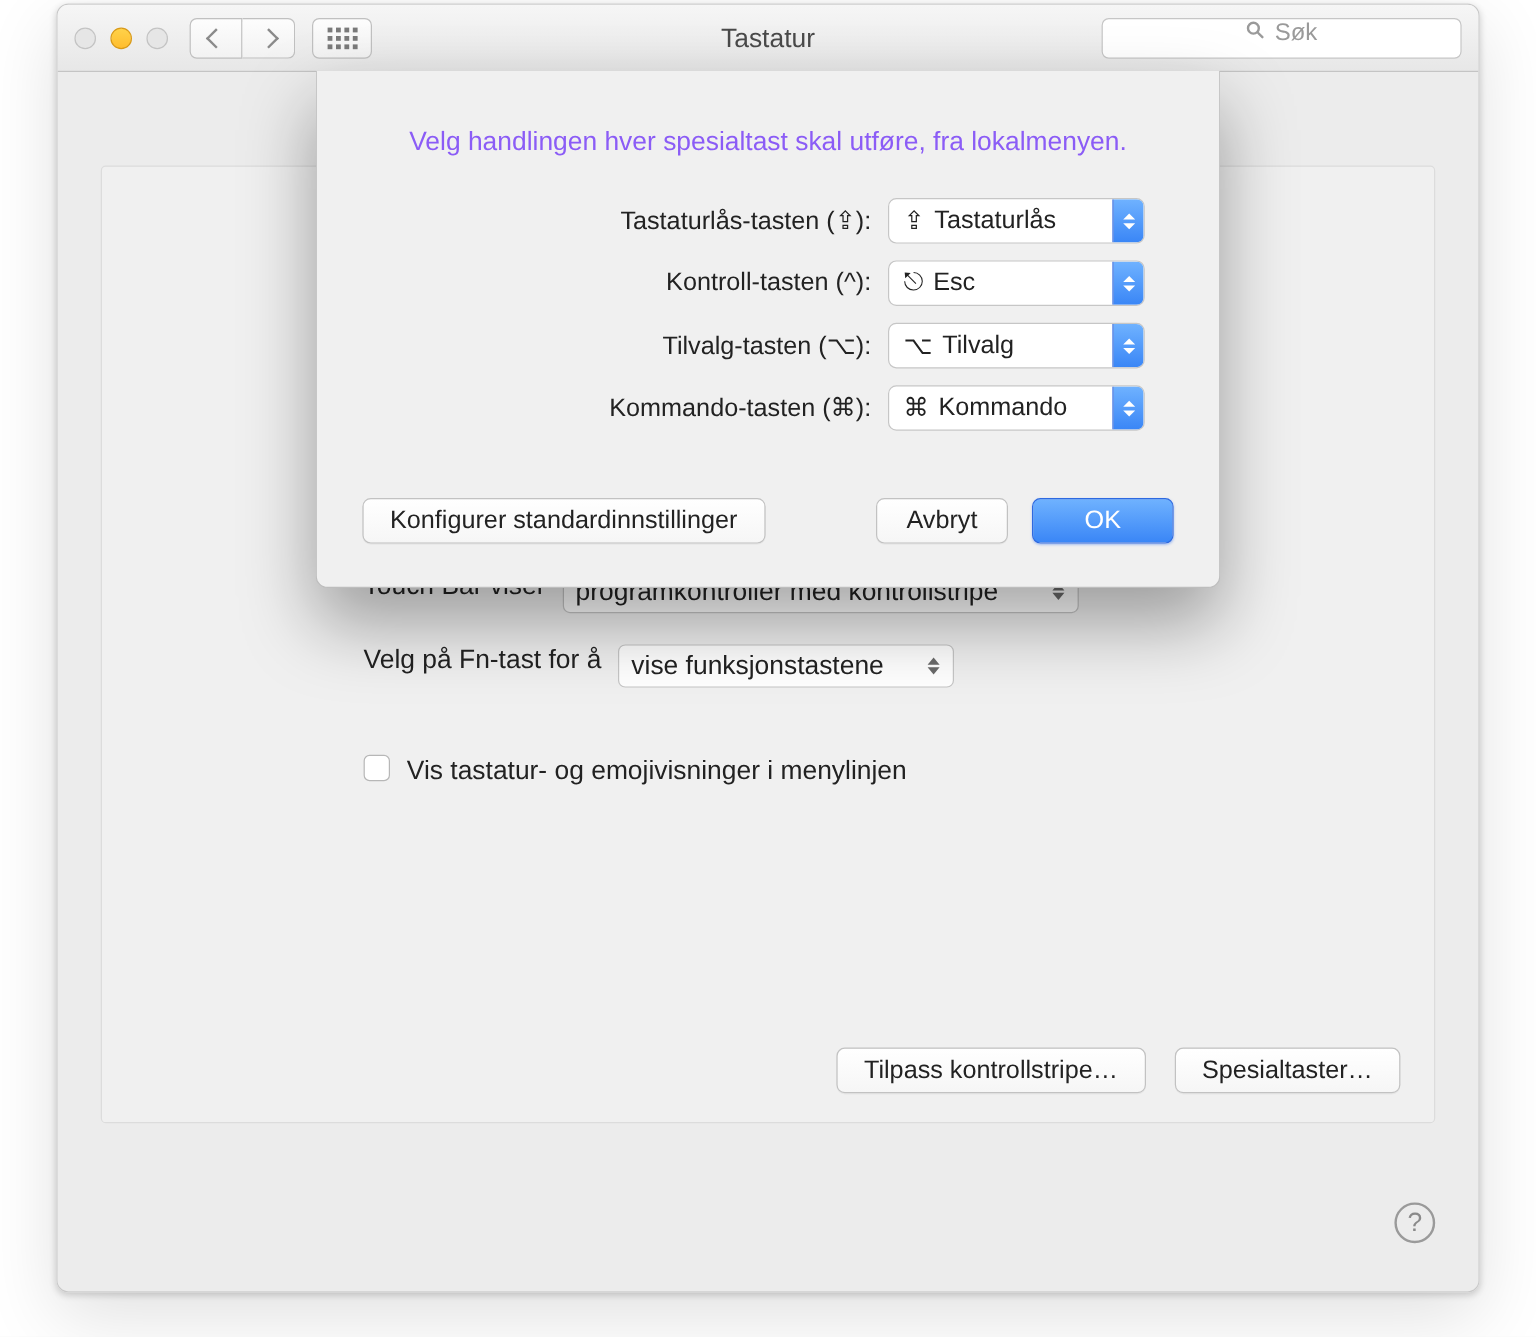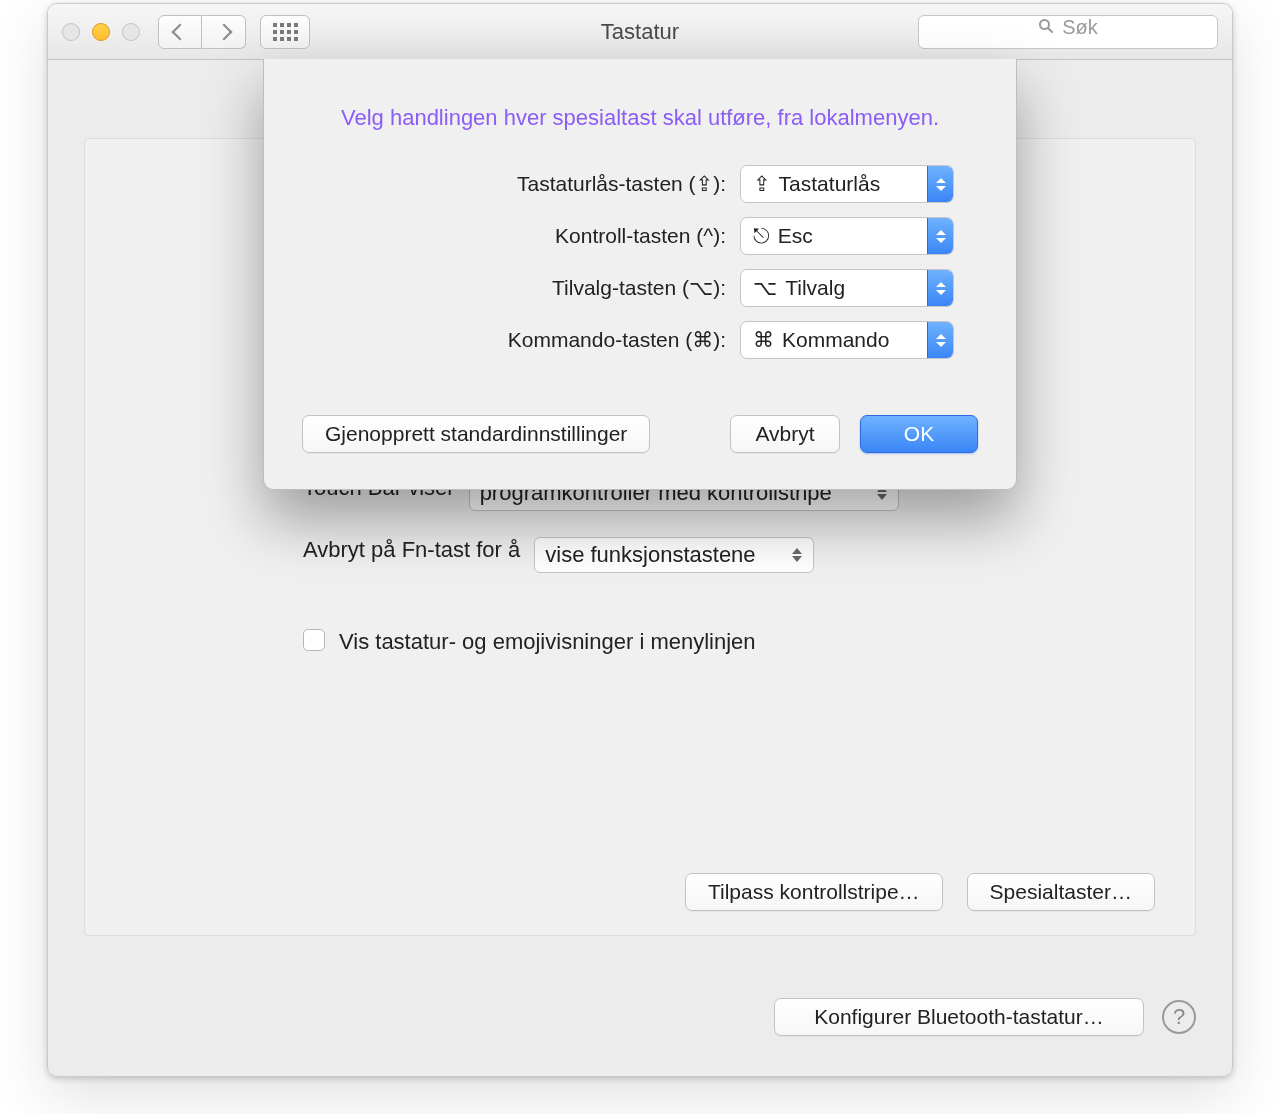--- a/index.html
+++ b/index.html
@@ -84,21 +84,21 @@
   }
   .stepper-arrows::before { content:""; border-left:5px solid transparent; border-right:5px solid transparent; border-bottom:6px solid #6a6a6a;}
   .stepper-arrows::after  { content:""; border-left:5px solid transparent; border-right:5px solid transparent; border-top:6px solid #6a6a6a;}
   .checkbox {
     width:22px; height:22px; background:#fff; border:1px solid #b7b7b7; border-radius:5px;
   }
 
   .panel .content-stack { position:absolute; top:330px; left:190px; right:40px; display:flex; flex-direction:column; gap:14px;}
 
   .panel-bottom-buttons {
-    position:absolute; bottom:24px; right:40px;
+    position:absolute; bottom:24px; right:28px;
     display:flex; gap:24px;margin-left:12px;
   }
   .mac-button {
     background: linear-gradient(#ffffff,#f6f6f6);
     border:1px solid #c2c2c2; border-radius:7px;
     height:38px; padding: 0 22px; font-size:21px; color:#222;
     display:inline-flex; align-items:center; justify-content:center;
     box-shadow: 0 1px 0 rgba(0,0,0,0.04);
     white-space:nowrap;
   }
@@ -223,40 +223,39 @@
     <div class="panel">
       <div class="content-stack">
         <div class="row-line">
           <span>Touch Bar viser</span>
           <div class="popup-bg" style="width:430px;">
             <span style="flex:1;">programkontroller med kontrollstripe</span>
             <span class="stepper-arrows"></span>
           </div>
         </div>
         <div class="row-line">
-          <span>Avbryt på Fn-tast for å</span>
+          <span>Velg på Fn-tast for å</span>
           <div class="popup-bg" style="width:280px;">
             <span style="flex:1;">vise funksjonstastene</span>
             <span class="stepper-arrows"></span>
           </div>
         </div>
         <div class="row-line" style="margin-top:30px;">
           <div class="checkbox"></div>
           <span>Vis tastatur- og emojivisninger i menylinjen</span>
         </div>
       </div>
 
       <div class="panel-bottom-buttons">
         <button class="mac-button">Tilpass kontrollstripe…</button>
         <button class="mac-button">Spesialtaster…</button>
       </div>
     </div>
 
     <div class="bottom-bar">
-      <button class="mac-button" style="width:370px;">Konfigurer Bluetooth-tastatur…</button>
       <div class="help-circle">?</div>
     </div>
 
     <div class="sheet">
       <div class="sheet-title">Velg handlingen hver spesialtast skal utføre, fra lokalmenyen.</div>
 
       <div class="form-rows">
         <div class="form-row">
           <div class="form-label">Tastaturlås-tasten (⇪):</div>
           <div class="popup">
@@ -293,21 +292,21 @@
             <div class="popup-text">
                 <span>⌘</span>
                 <span>Kommando</span>
               </div>
             <div class="popup-cap"></div>
           </div>
         </div>
       </div>
 
       <div class="sheet-buttons">
-        <button class="mac-button">Gjenopprett standardinnstillinger</button>
+        <button class="mac-button">Konfigurer standardinnstillinger</button>
         <div class="spacer"></div>
         <button class="mac-button" style="min-width:110px;">Avbryt</button>
         <button class="mac-button primary">OK</button>
       </div>
     </div>
 
   </div>
 </div>
 
 </body></html>

